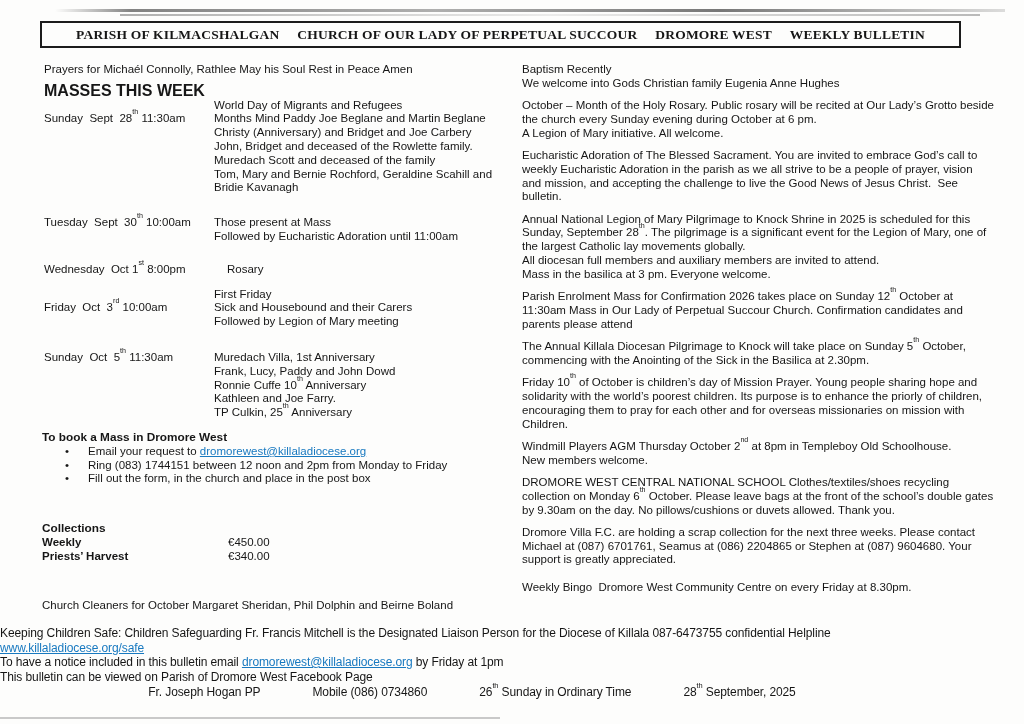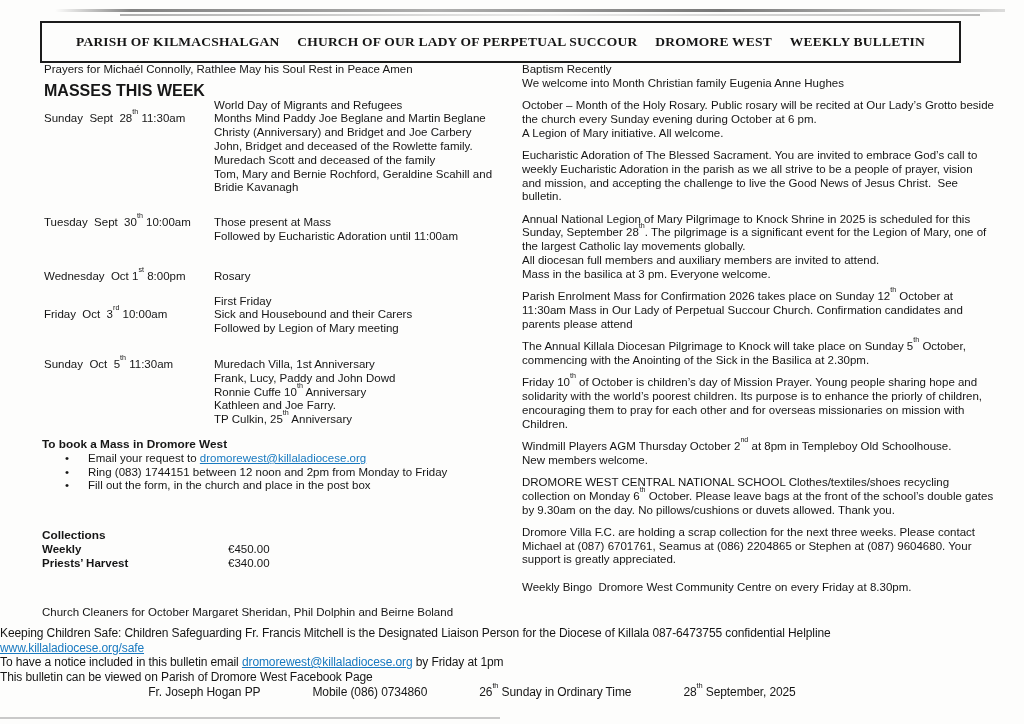--- a/index.html
+++ b/index.html
@@ -15,21 +15,21 @@
     line-height:13.8px;
   }
   
   .streak-top1{position:absolute;top:9px;left:55px;width:950px;height:3px;
     background:linear-gradient(90deg,rgba(30,30,30,.0),rgba(30,30,30,.55) 8%,rgba(30,30,30,.35) 40%,rgba(30,30,30,.6) 70%,rgba(30,30,30,.15));}
   .streak-top2{position:absolute;top:14px;left:120px;width:860px;height:2px;
     background:linear-gradient(90deg,rgba(30,30,30,.35),rgba(30,30,30,.08) 50%,rgba(30,30,30,.3));}
   .streak-bottom{position:absolute;top:717px;left:0;width:500px;height:2px;background:#c9c9c9;}
 
   .header-bar{
-    position:absolute;left:40px;top:21px;width:921px;height:42px;
+    position:absolute;left:40px;top:21px;width:921px;height:27px;
     border:2px solid #1c1c1c;
     display:flex;align-items:center;justify-content:space-between;
     padding:0 34px 0 34px;box-sizing:border-box;
     font-family:"Liberation Serif","DejaVu Serif",serif;
     font-weight:bold;font-size:13.5px;letter-spacing:.2px;white-space:nowrap;
   }
 
   .col{position:absolute;top:63px;}
   .col-left{left:42px;width:464px;}
   .col-right{left:522px;width:473px;}
@@ -40,21 +40,21 @@
   sup{font-size:.62em;line-height:0;position:relative;top:-.45em;}
 
   .prayers{margin:0 0 7px 2px;}
   .masses-title{margin:5px 0 1px 2px;font-size:16px;font-weight:bold;}
 
   .mass-row{display:flex;margin-left:2px;}
   .mass-when{width:170px;flex:0 0 170px;}
   .mass-details{flex:1;}
   .mass-row:nth-child(1){margin-top:1px;}
   .mass-row:nth-child(2){margin-top:21px;}
-  .mass-row:nth-child(3){margin-top:26px;}
+  .mass-row:nth-child(3){margin-top:19px;gap:13px;}
   .mass-row:nth-child(4){margin-top:11px;}
   .mass-row:nth-child(5){margin-top:22px;}
 
   .book-title{margin:11px 0 0 0;font-weight:bold;font-size:11.8px;}
   .bullet-list{margin:0;padding:0;list-style:none;}
   .bullet-item{position:relative;padding-left:46px;}
   .bullet-item::before{content:"•";position:absolute;left:23px;top:0;}
 
   .collections{margin-top:36px;}
   .collections-title{font-weight:bold;font-size:11.8px;}
@@ -133,21 +133,21 @@
       <div class="coll-row">
         <span class="coll-label">Priests’ Harvest</span>
         <span class="coll-amount">€340.00</span>
       </div>
     </div>
 
     <p class="cleaners rich"><span class="b">Church Cleaners for October</span><span> Margaret Sheridan, Phil Dolphin and Beirne Boland</span></p>
   </div>
 
   <div class="col col-right">
-    <p class="notice rich"><span class="b">Baptism Recently</span><br><span>We welcome into Month Christian family Eugenia Anne Hughes</span></p>
+    <p class="notice rich"><span class="b">Baptism Recently</span><br><span>We welcome into Gods Christian family Eugenia Anne Hughes</span></p>
     <p class="notice rich"><span class="b">October – Month of the Holy Rosary.</span><span> Public rosary will be recited at Our Lady’s Grotto beside the church every Sunday evening during October at 6 pm.</span><br><span>A Legion of Mary initiative. All welcome.</span></p>
     <p class="notice rich"><span class="b">Eucharistic Adoration of The Blessed Sacrament.</span><span> You are invited to embrace God’s call to weekly Eucharistic Adoration in the parish as we all strive to be a people of prayer, vision and mission, and accepting the challenge to live the Good News of Jesus Christ.  See bulletin.</span></p>
     <p class="notice rich"><span class="b">Annual National Legion of Mary Pilgrimage to Knock Shrine in 2025</span><span> is scheduled for this Sunday, September 28</span><sup>th</sup><span>. The pilgrimage is a significant event for the Legion of Mary, one of the largest Catholic lay movements globally.</span><br><span>All diocesan full members and auxiliary members are invited to attend.</span><br><span>Mass in the basilica at 3 pm. Everyone welcome.</span></p>
     <p class="notice rich"><span class="b">Parish Enrolment Mass for Confirmation 2026</span><span> takes place on Sunday 12</span><sup>th</sup><span> October at 11:30am Mass in Our Lady of Perpetual Succour Church. Confirmation candidates and parents please attend</span></p>
     <p class="notice rich"><span class="b">The Annual Killala Diocesan Pilgrimage to Knock</span><span> will take place on Sunday 5</span><sup>th</sup><span> October, commencing with the Anointing of the Sick in the Basilica at 2.30pm.</span></p>
     <p class="notice rich"><span class="b">Friday 10</span><sup class="b">th</sup><span class="b"> of October is children’s day of Mission Prayer.</span><span> Young people sharing hope and solidarity with the world’s poorest children. Its purpose is to enhance the priorly of children, encouraging them to pray for each other and for overseas missionaries on mission with Children.</span></p>
     <p class="notice rich"><span class="b">Windmill Players AGM</span><span> Thursday October 2</span><sup>nd</sup><span> at 8pm in Templeboy Old Schoolhouse.</span><br><span>New members welcome.</span></p>
     <p class="notice rich"><span class="b">DROMORE WEST CENTRAL NATIONAL SCHOOL</span><span> Clothes/textiles/shoes recycling collection on Monday 6</span><sup>th</sup><span> October. Please leave bags at the front of the school’s double gates by 9.30am on the day. No pillows/cushions or duvets allowed. Thank you.</span></p>
     <p class="notice rich"><span class="b">Dromore Villa F.C.</span><span> are holding a scrap collection for the next three weeks. Please contact Michael at (087) 6701761, Seamus at (086) 2204865 or Stephen at (087) 9604680. Your support is greatly appreciated.</span></p>
     <p class="notice rich"><span class="b">Weekly Bingo</span><span>  Dromore West Community Centre on every Friday at 8.30pm.</span></p>

